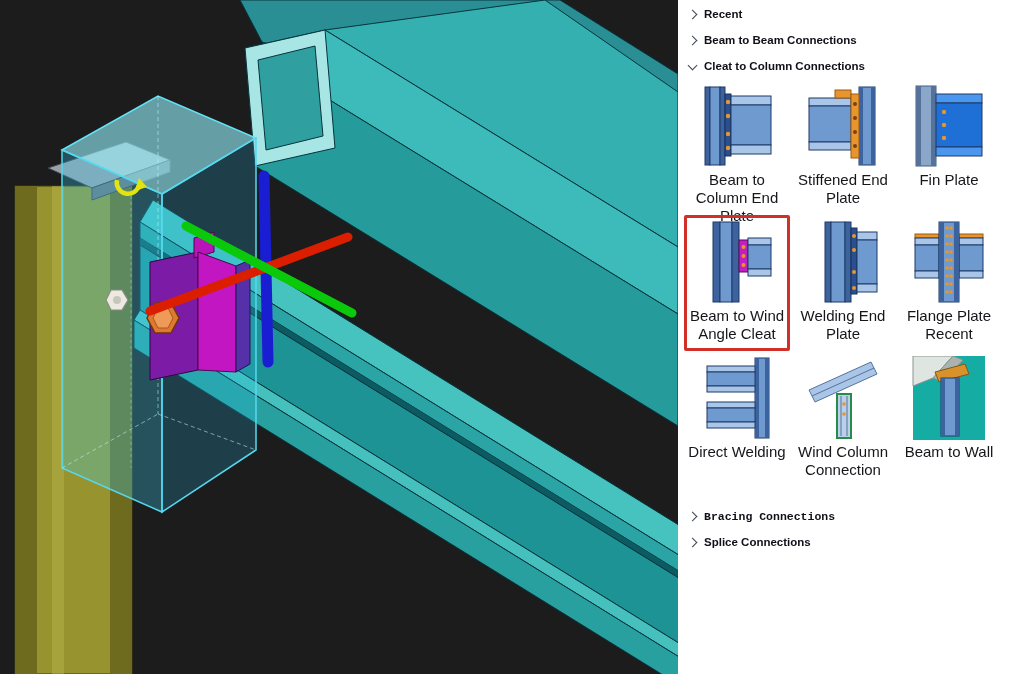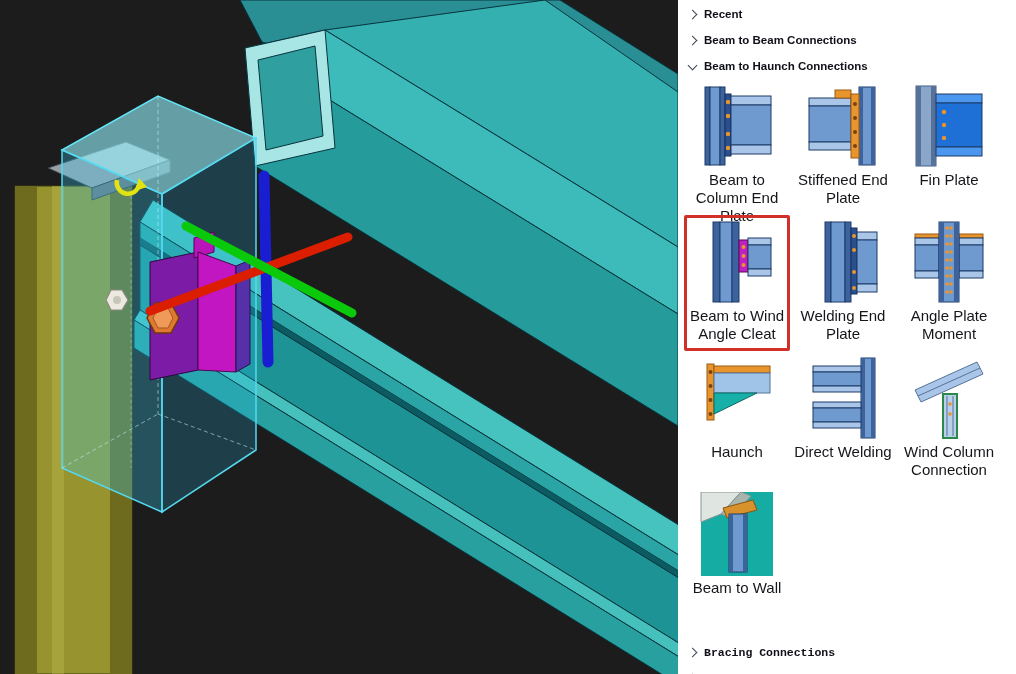--- a/index.html
+++ b/index.html
@@ -139,21 +139,21 @@
       <span>Recent</span>
     </div>
 
     <div class="sec">
       <span class="chev right"></span>
       <span>Beam to Beam Connections</span>
     </div>
 
     <div class="sec">
       <span class="chev down"></span>
-      <span>Beam to Haunch Connections</span>
+      <span>Cleat to Column Connections</span>
     </div>
 
     <div class="grid">
 
       <div class="cell">
         <svg class="thumb" viewBox="0 0 72 84">
           <rect x="4" y="3" width="5" height="78" fill="#3c639e" stroke="#1d3a66"></rect>
           <rect x="9" y="3" width="10" height="78" fill="#6f9ad0" stroke="#1d3a66"></rect>
           <rect x="19" y="3" width="5" height="78" fill="#3c639e" stroke="#1d3a66"></rect>
           <rect x="24" y="10" width="6" height="62" fill="#2a4f8e" stroke="#16305c"></rect>
@@ -261,36 +261,23 @@
             <circle cx="34" cy="48" r="1.8"></circle>
               <circle cx="38" cy="48" r="1.8"></circle>
             <circle cx="34" cy="56" r="1.8"></circle>
               <circle cx="38" cy="56" r="1.8"></circle>
             <circle cx="34" cy="64" r="1.8"></circle>
               <circle cx="38" cy="64" r="1.8"></circle>
             <circle cx="34" cy="72" r="1.8"></circle>
               <circle cx="38" cy="72" r="1.8"></circle>
           </g>
         </svg>
-        <div class="cap">Angle Plate Moment</div>
-      </div>
-
-      <div class="cell">
-        <svg class="thumb" viewBox="0 0 72 84">
-          <rect x="6" y="8" width="7" height="56" fill="#e8952e" stroke="#9c5a12"></rect>
-          <rect x="13" y="10" width="56" height="7" fill="#e8952e" stroke="#9c5a12"></rect>
-          <rect x="13" y="17" width="56" height="20" fill="#9fc4e8" stroke="#56729a"></rect>
-          <polygon points="13,37 13,58 56,37" fill="#17b0a8" stroke="#0a6a64"></polygon>
-          <circle cx="9.5" cy="16" r="2" fill="#7a4210"></circle>
-            <circle cx="9.5" cy="30" r="2" fill="#7a4210"></circle>
-          <circle cx="9.5" cy="44" r="2" fill="#7a4210"></circle>
-            <circle cx="9.5" cy="58" r="2" fill="#7a4210"></circle>
-        </svg>
-        <div class="cap">Haunch</div>
-      </div>
+        <div class="cap">Flange Plate Recent</div>
+      </div>
+
 
       <div class="cell">
         <svg class="thumb" viewBox="0 0 72 84">
           <rect x="54" y="2" width="14" height="80" fill="#6f9ad0" stroke="#1d3a66"></rect>
           <rect x="54" y="2" width="4" height="80" fill="#3c639e"></rect>
           <rect x="64" y="2" width="4" height="80" fill="#3c639e"></rect>
           <rect x="6" y="10" width="48" height="6" fill="#a9c6e8" stroke="#1d3a66"></rect>
           <rect x="6" y="16" width="48" height="14" fill="#6f9ad0" stroke="#1d3a66"></rect>
           <rect x="6" y="30" width="48" height="6" fill="#a9c6e8" stroke="#1d3a66"></rect>
           <rect x="6" y="46" width="48" height="6" fill="#a9c6e8" stroke="#1d3a66"></rect>

